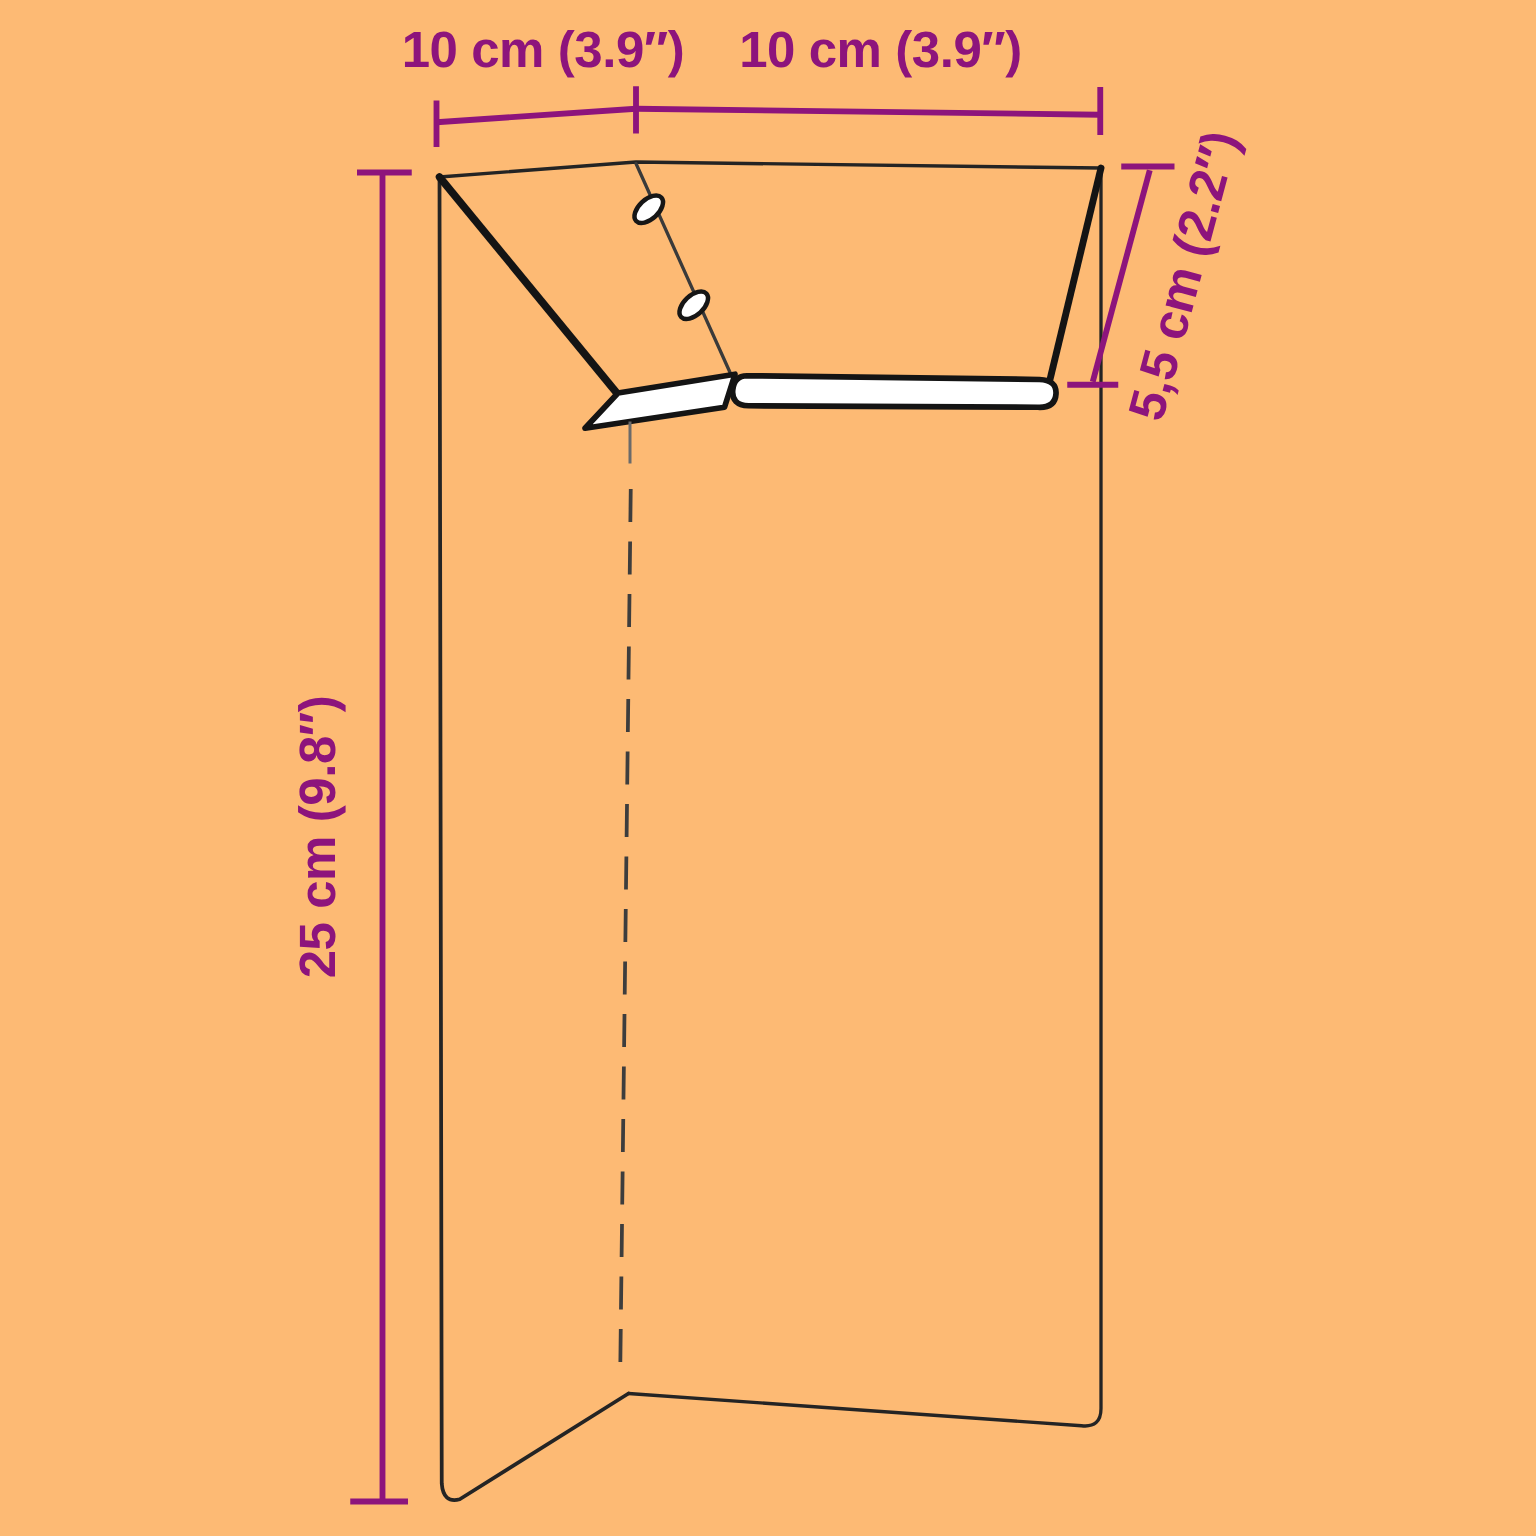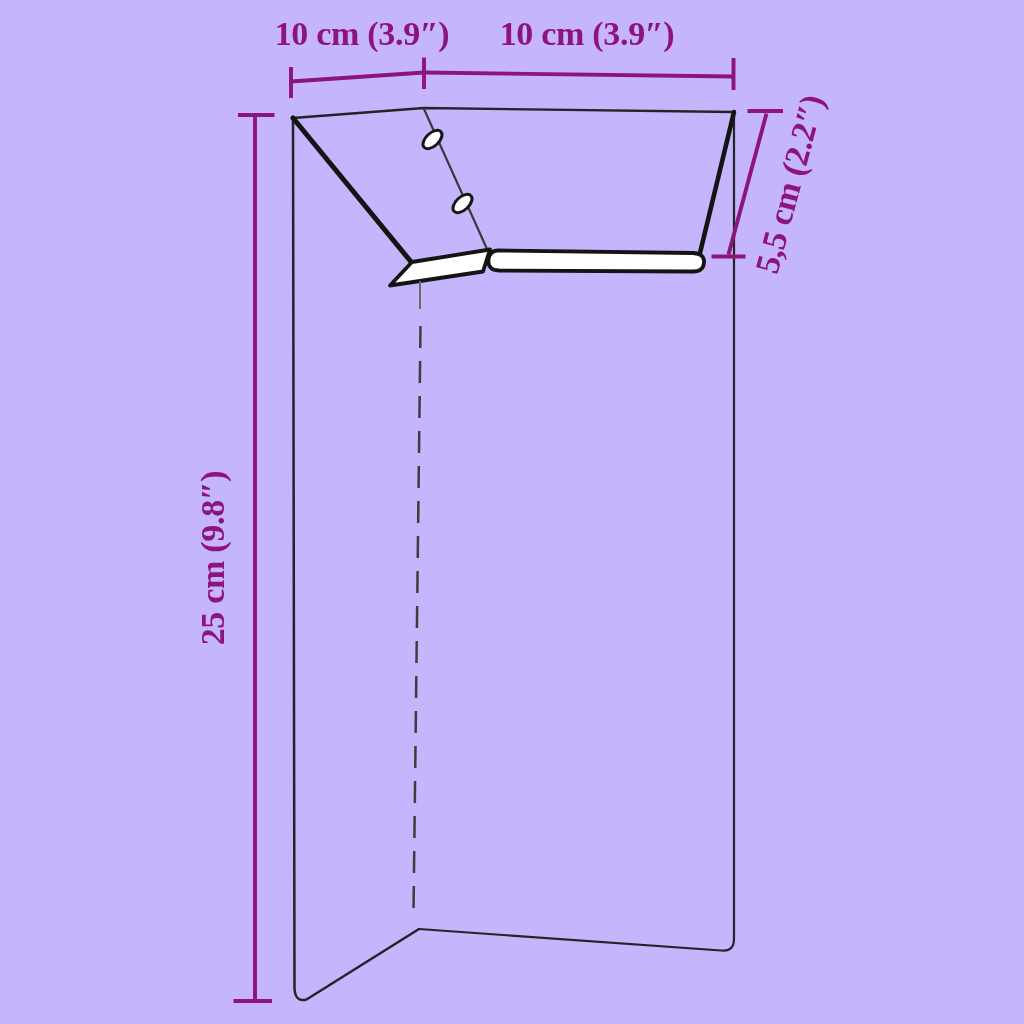--- a/index.html
+++ b/index.html
@@ -1,21 +1,21 @@
 <!DOCTYPE html>
 <html><head>
 <meta charset="utf-8">
 <style>
   html,body{margin:0;padding:0;background:#ffffff;}
   .stage{
     position:relative;
     width:1024px;height:1024px;
-    background:#c4b5fd;
+    background:#fdba74;
     overflow:hidden;
-    font-family:Liberation Serif, serif;
+    font-family:Liberation Sans, sans-serif;
   }
   .stage svg{position:absolute;left:0;top:0;}
   .dim-label{
     position:absolute;
     color:#8d147c;
     font-weight:700;
     font-size:34px;
     letter-spacing:-0.3px;
     white-space:nowrap;
     transform:translate(-50%,-50%);

